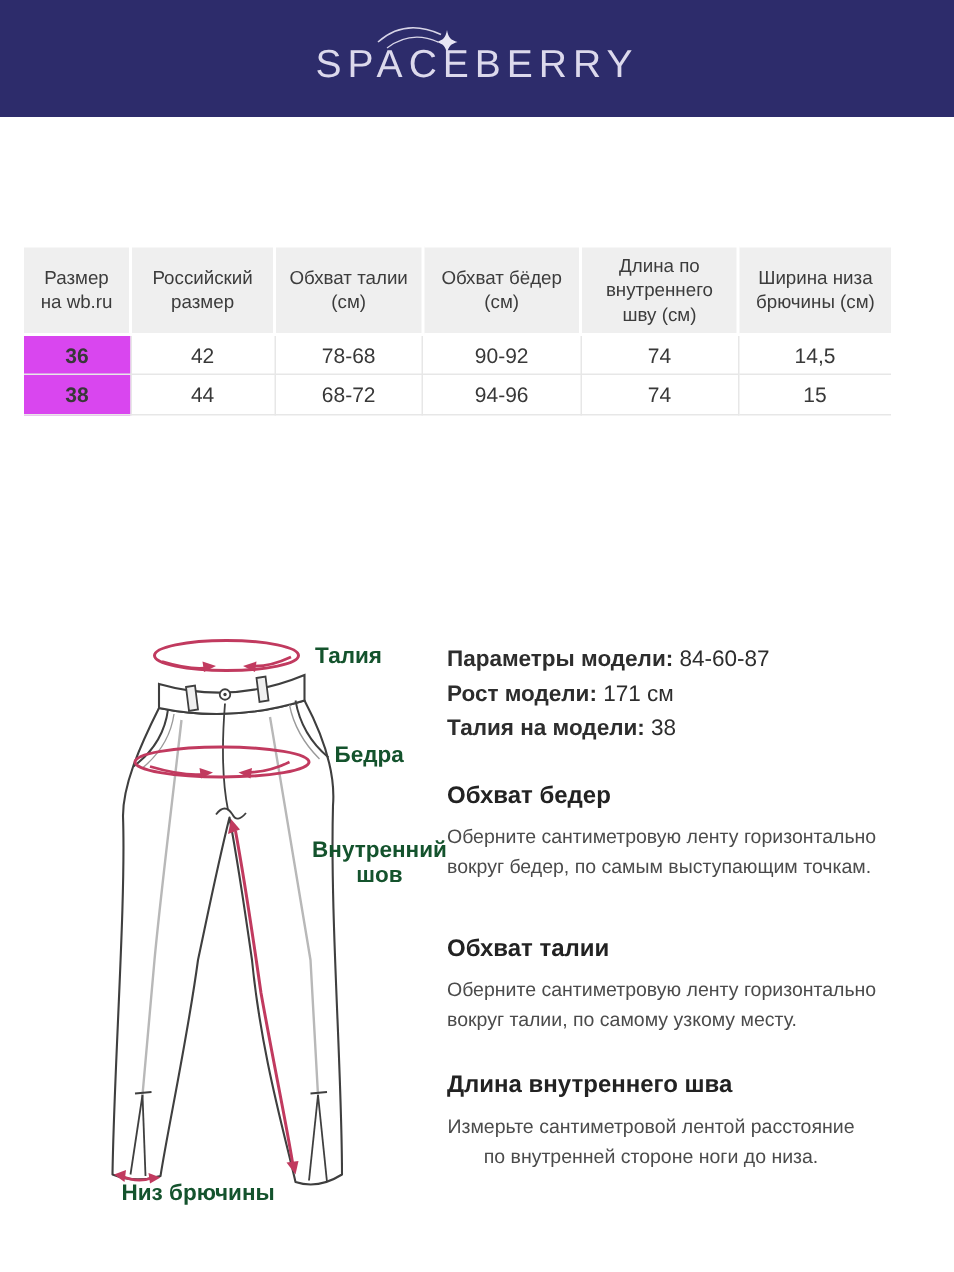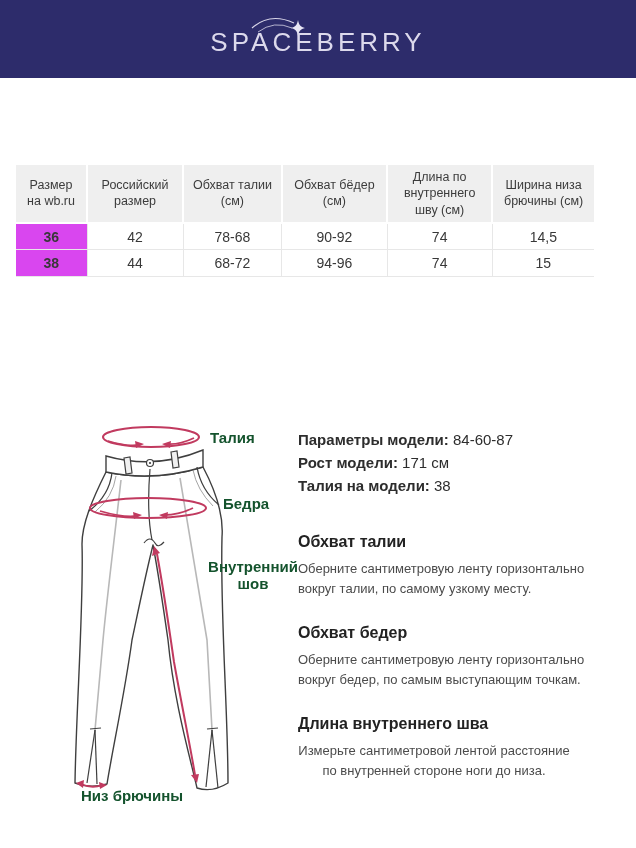--- a/index.html
+++ b/index.html
@@ -187,27 +187,27 @@
   </div>
   <div class="model-line">
     <span class="lbl">Рост модели:</span>
     <span class="val">171 см</span>
   </div>
   <div class="model-line">
     <span class="lbl">Талия на модели:</span>
     <span class="val">38</span>
   </div>
 
+  <div class="section">
+    <div class="section-title">Обхват бедер</div>
+    <div class="section-text">Оберните сантиметровую ленту горизонтально вокруг бедер, по самым выступающим точкам.</div>
+  </div>
+
   <div class="section first-sec">
     <div class="section-title">Обхват талии</div>
     <div class="section-text">Оберните сантиметровую ленту горизонтально вокруг талии, по самому узкому месту.</div>
   </div>
 
   <div class="section">
-    <div class="section-title">Обхват бедер</div>
-    <div class="section-text">Оберните сантиметровую ленту горизонтально вокруг бедер, по самым выступающим точкам.</div>
-  </div>
-
-  <div class="section">
     <div class="section-title">Длина внутреннего шва</div>
     <div class="section-text narrow">Измерьте сантиметровой лентой расстояние по внутренней стороне ноги до низа.</div>
   </div>
 </div>
 
 </body></html>

